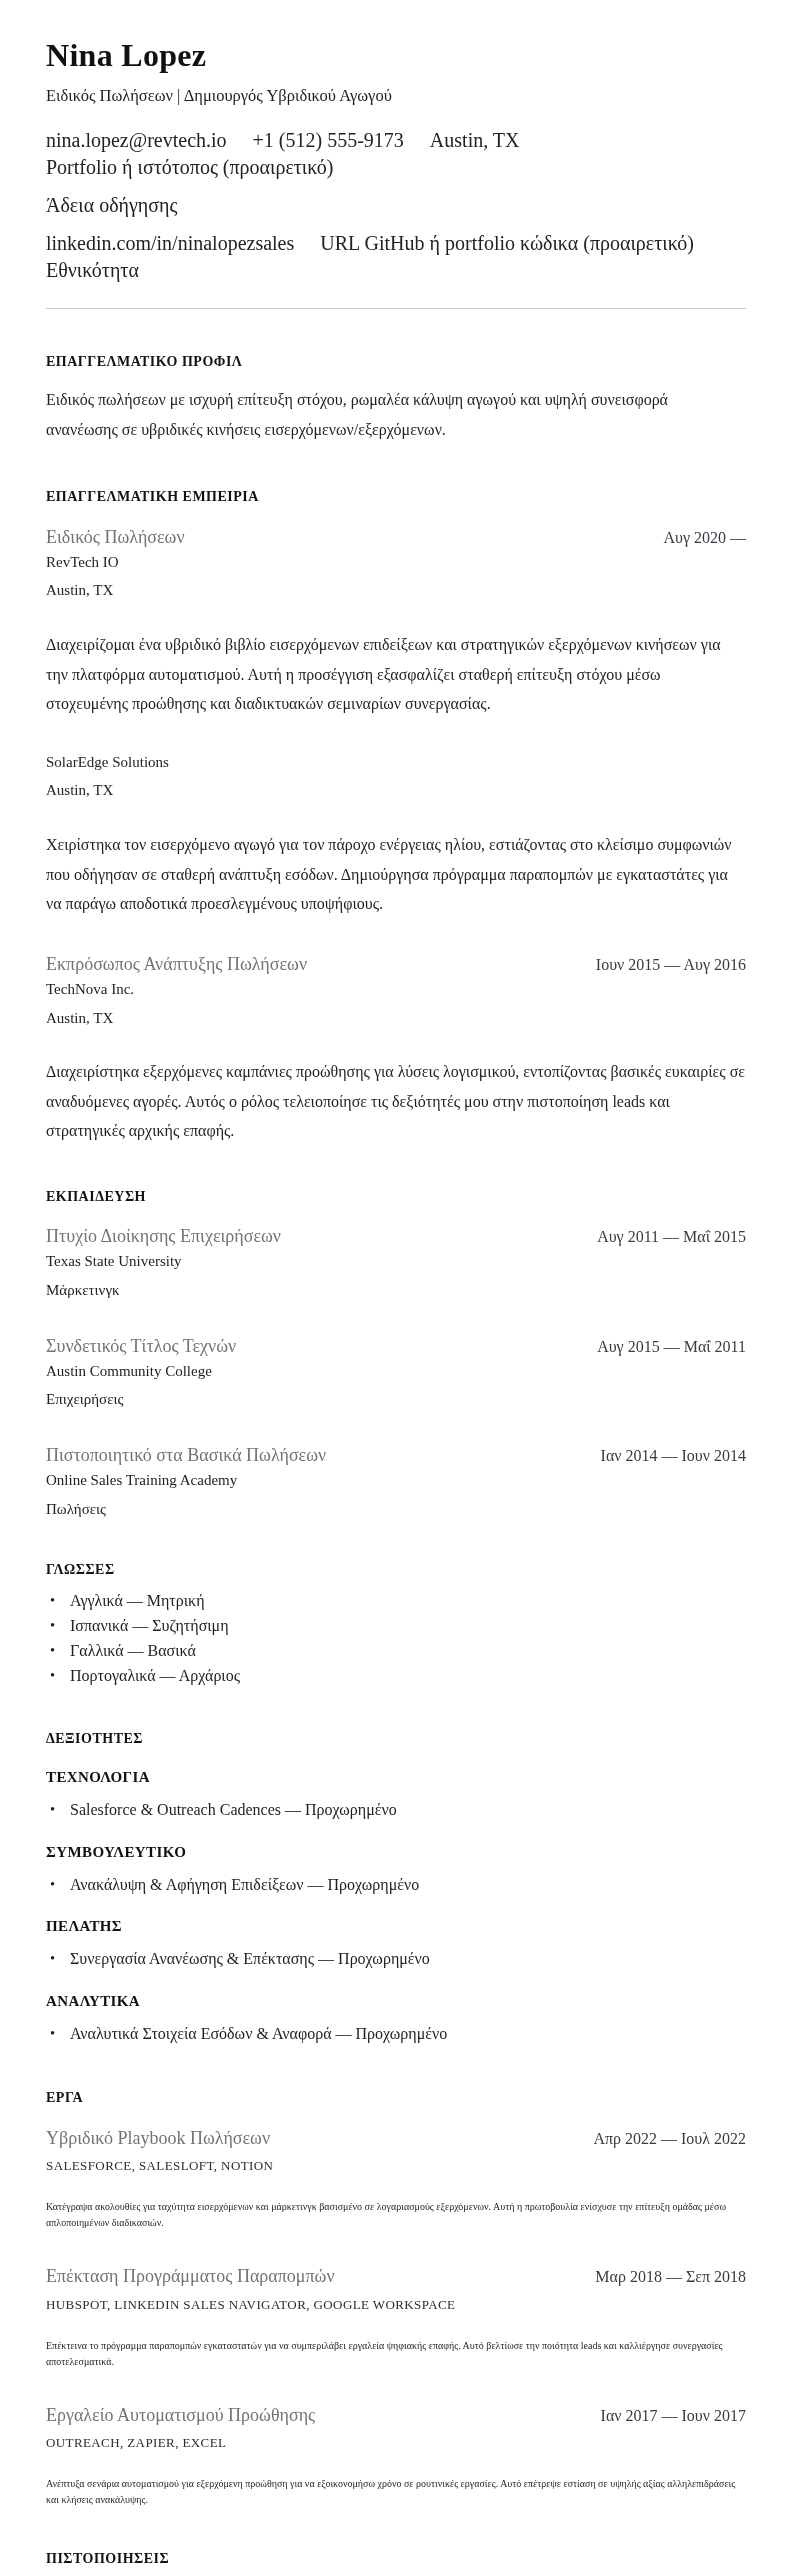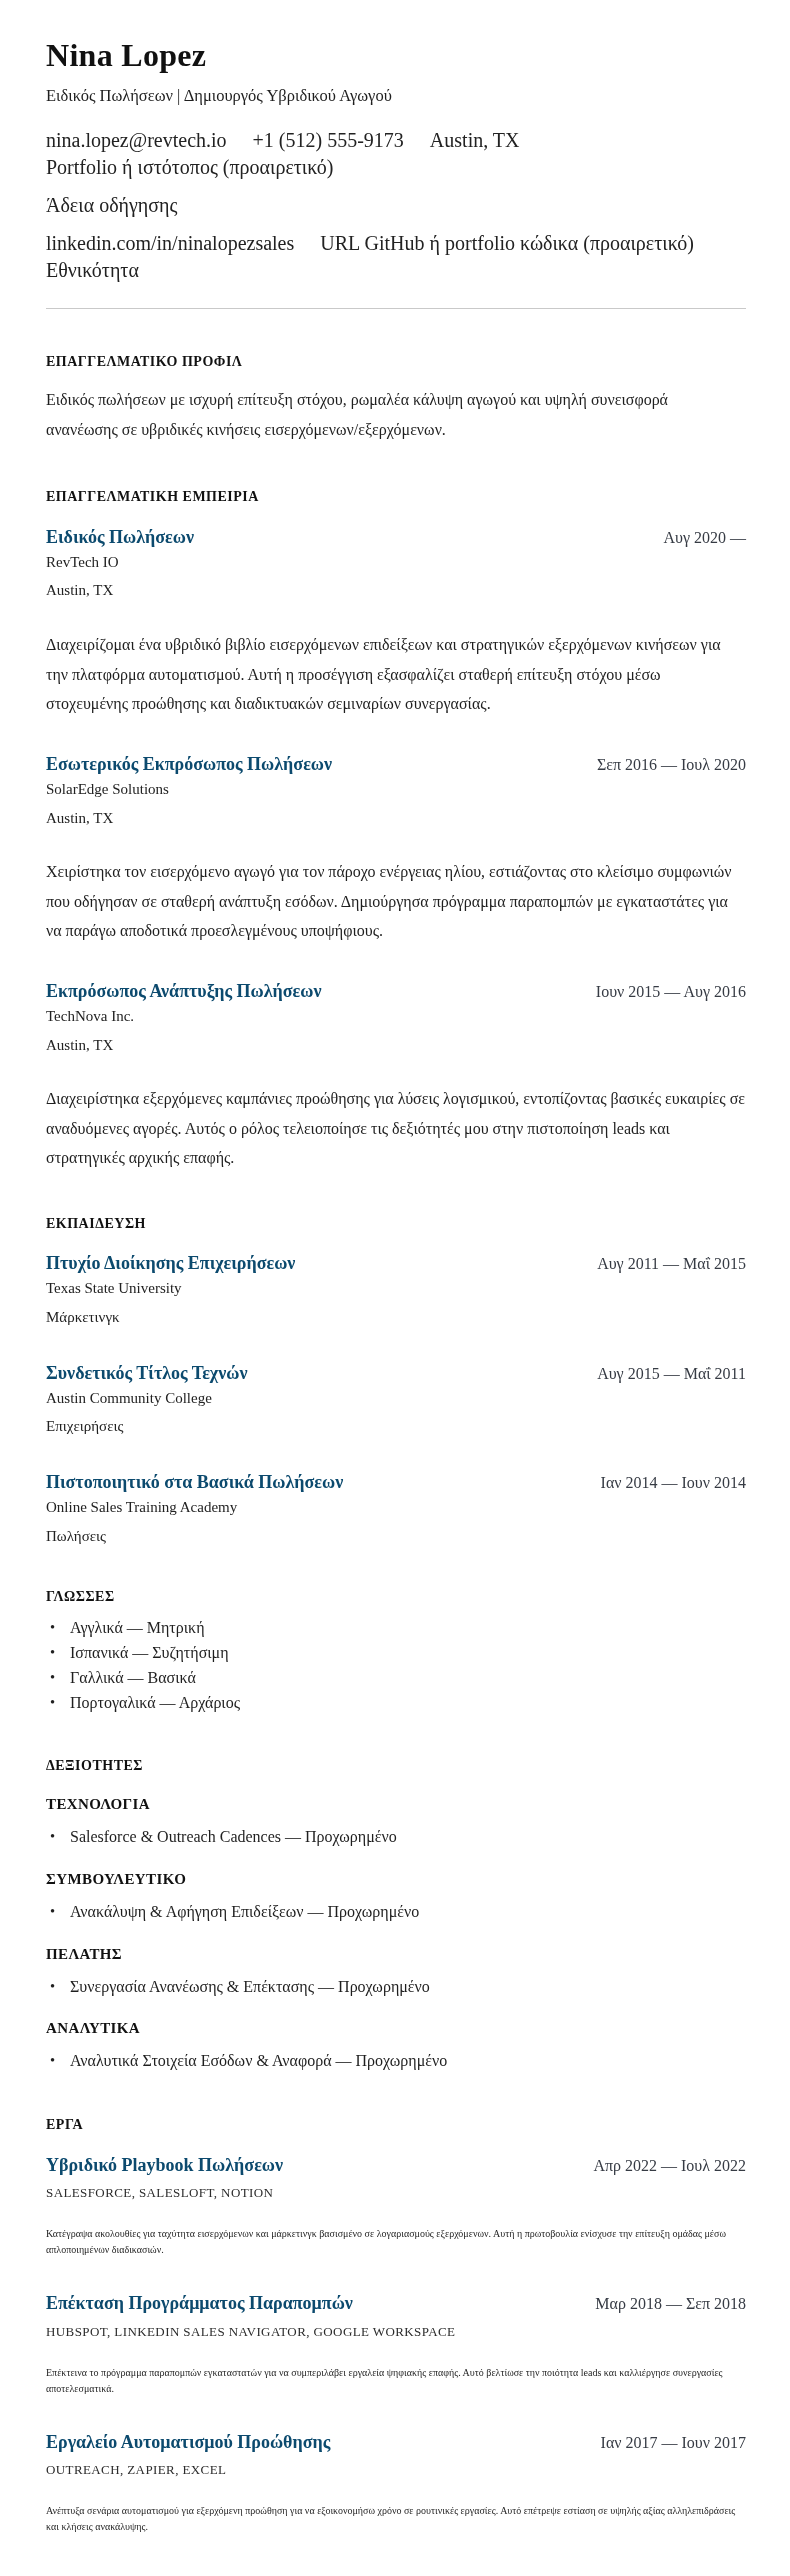--- a/index.html
+++ b/index.html
@@ -62,22 +62,22 @@
   
   .entry { margin-top: 20px; }
   .entry + .entry { margin-top: 34px; }
   .entry-header {
     display: flex;
     justify-content: space-between;
     align-items: baseline;
   }
   .entry-title {
     font-size: 18px;
-    font-weight: 700;
-    color: #0c4a6e;
+    font-weight: 400;
+    color: #737373;
     line-height: 1.25;
   }
   .entry-date {
     font-size: 16px;
     color: #363b44;
     white-space: nowrap;
     line-height: 1.25;
   }
   .entry-sub {
     margin-top: 4.6px;
@@ -188,24 +188,20 @@
       <div class="entry-header">
         <span class="entry-title">Ειδικός Πωλήσεων</span>
         <span class="entry-date">Αυγ 2020 —</span>
       </div>
       <div class="entry-sub">RevTech IO</div>
       <div class="entry-sub2">Austin, TX</div>
       <p class="entry-desc">Διαχειρίζομαι ένα υβριδικό βιβλίο εισερχόμενων επιδείξεων και στρατηγικών εξερχόμενων κινήσεων για την πλατφόρμα αυτοματισμού. Αυτή η προσέγγιση εξασφαλίζει σταθερή επίτευξη στόχου μέσω στοχευμένης προώθησης και διαδικτυακών σεμιναρίων συνεργασίας.</p>
     </div>
 
     <div class="entry">
-      <div class="entry-header">
-        <span class="entry-title">Εσωτερικός Εκπρόσωπος Πωλήσεων</span>
-        <span class="entry-date">Σεπ 2016 — Ιουλ 2020</span>
-      </div>
       <div class="entry-sub">SolarEdge Solutions</div>
       <div class="entry-sub2">Austin, TX</div>
       <p class="entry-desc">Χειρίστηκα τον εισερχόμενο αγωγό για τον πάροχο ενέργειας ηλίου, εστιάζοντας στο κλείσιμο συμφωνιών που οδήγησαν σε σταθερή ανάπτυξη εσόδων. Δημιούργησα πρόγραμμα παραπομπών με εγκαταστάτες για να παράγω αποδοτικά προεσλεγμένους υποψήφιους.</p>
     </div>
 
     <div class="entry">
       <div class="entry-header">
         <span class="entry-title">Εκπρόσωπος Ανάπτυξης Πωλήσεων</span>
         <span class="entry-date">Ιουν 2015 — Αυγ 2016</span>
       </div>

